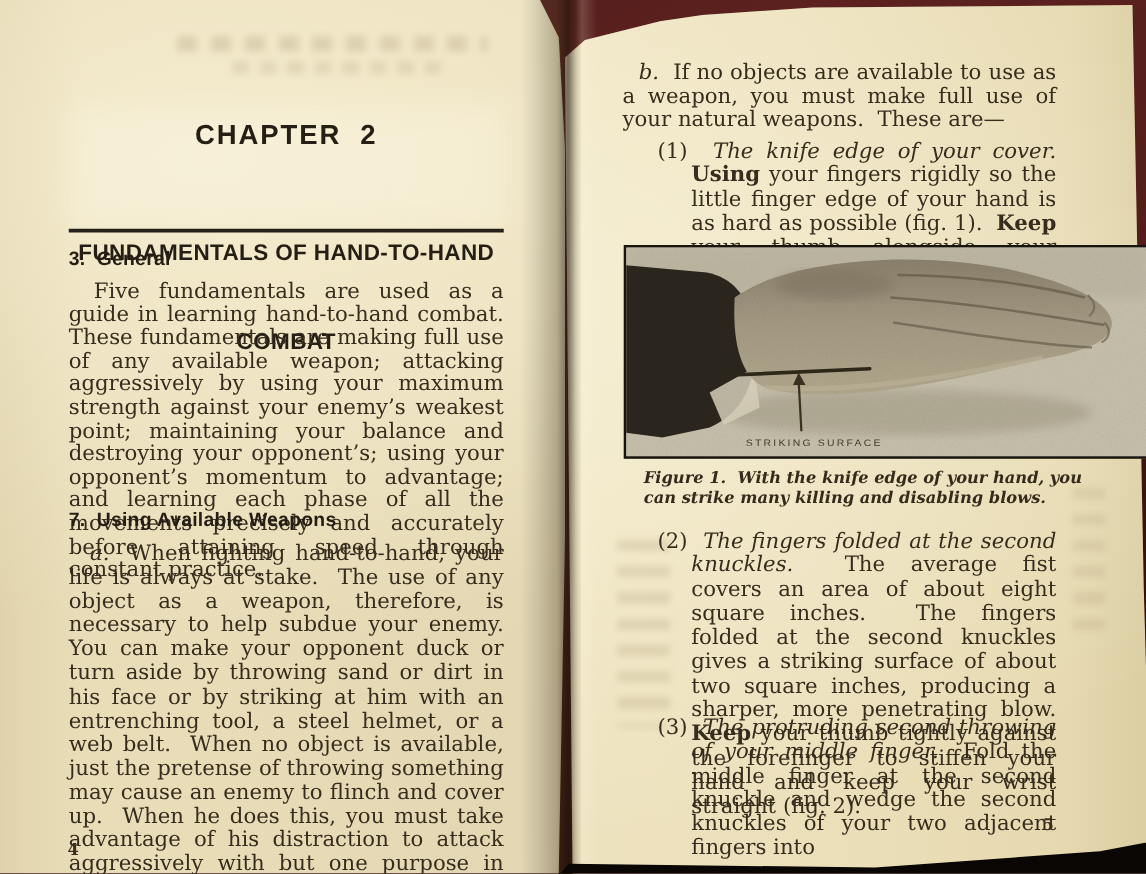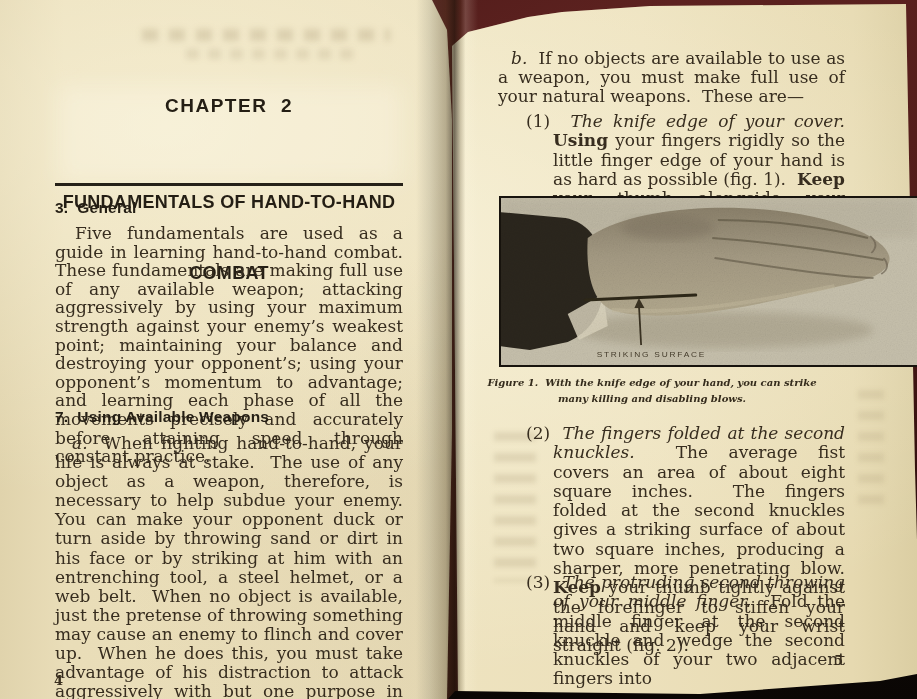--- a/index.html
+++ b/index.html
@@ -27,39 +27,39 @@
   .vignette{position:absolute;inset:0;z-index:8;pointer-events:none;
     background:radial-gradient(125% 115% at 50% 45%,rgba(0,0,0,0) 70%,rgba(40,25,10,.14) 100%);}
   .press-band{position:absolute;left:58px;top:86px;width:344px;height:96px;background:rgba(255,252,240,.3);filter:blur(11px);z-index:2;}
   .ghost{position:absolute;z-index:3;pointer-events:none;}
   .ghost-a{left:142px;top:29px;width:248px;height:12px;background:repeating-linear-gradient(90deg,rgba(110,88,48,.16) 0 16px,transparent 16px 27px);filter:blur(3px);}
   .ghost-b{left:186px;top:49px;width:168px;height:10px;background:repeating-linear-gradient(90deg,rgba(110,88,48,.12) 0 13px,transparent 13px 22px);filter:blur(3px);}
   .ghost-c{left:494px;top:432px;width:42px;height:150px;background:repeating-linear-gradient(180deg,rgba(108,88,50,.13) 0 9px,transparent 9px 21px);filter:blur(2.5px);}
   .ghost-d{left:858px;top:390px;width:26px;height:120px;background:repeating-linear-gradient(180deg,rgba(108,88,50,.1) 0 9px,transparent 9px 21px);filter:blur(2.5px);}
   .txt{position:absolute;z-index:10;white-space:pre-wrap;}
   .sans{font-family:"Liberation Sans",sans-serif;font-weight:700;color:#241e14;}
-  .chapter-head{left:55px;top:95px;width:348px;text-align:center;font-size:19px;letter-spacing:1.5px;}
+  .chapter-head{left:55px;top:95px;width:348px;text-align:center;font-size:22px;letter-spacing:1.5px;}
   .book-title{left:55px;top:144px;width:348px;text-align:center;font-size:18px;line-height:23.5px;letter-spacing:.3px;}
   .rule{position:absolute;left:55px;top:183px;width:348px;height:3px;background:#262118;z-index:10;}
   .sec-head{font-size:15.5px;letter-spacing:.2px;}
   .h3{left:55px;top:199px;width:348px;}
   .h4{left:55px;top:408px;width:348px;}
   .body{font-size:17px;text-align:justify;color:#372d1f;}
   .p3{left:55px;top:224px;width:348px;line-height:18.6px;text-indent:20px;}
   .p4{left:55px;top:434px;width:348px;line-height:19.1px;text-indent:17px;}
   .pb{left:498px;top:49px;width:347px;line-height:19.2px;text-indent:13px;}
   .item{width:347px;line-height:19.3px;padding-left:55px;text-indent:-27px;box-sizing:border-box;}
   .item1{left:498px;top:112px;}
   .item2{left:498px;top:424px;}
   .item3{left:498px;top:573px;}
   .lead-i{font-style:italic;}
   .bold{font-weight:700;}
   .photo{position:absolute;left:499px;top:196px;width:421px;height:171px;border:2px solid #17130d;box-sizing:border-box;z-index:10;background:#c6c0ac;}
   .photo svg{display:block;width:100%;height:100%;}
-  .caption{left:472px;top:375px;width:360px;text-align:center;font-size:10px;line-height:15.5px;font-style:italic;font-weight:700;color:#342b1c;}
+  .caption{left:515px;top:375px;width:360px;text-align:left;font-size:13px;line-height:15.5px;font-style:italic;font-weight:700;color:#342b1c;}
   .pagenum{font-size:13px;font-weight:700;color:#3a2f1f;}
   .pn4{left:54px;top:673px;}
   .pn5{left:834px;top:653px;}
 </style>
 </head>
 <body>
 
 <div class="stage">
 
   <div class="page left-page"></div>

